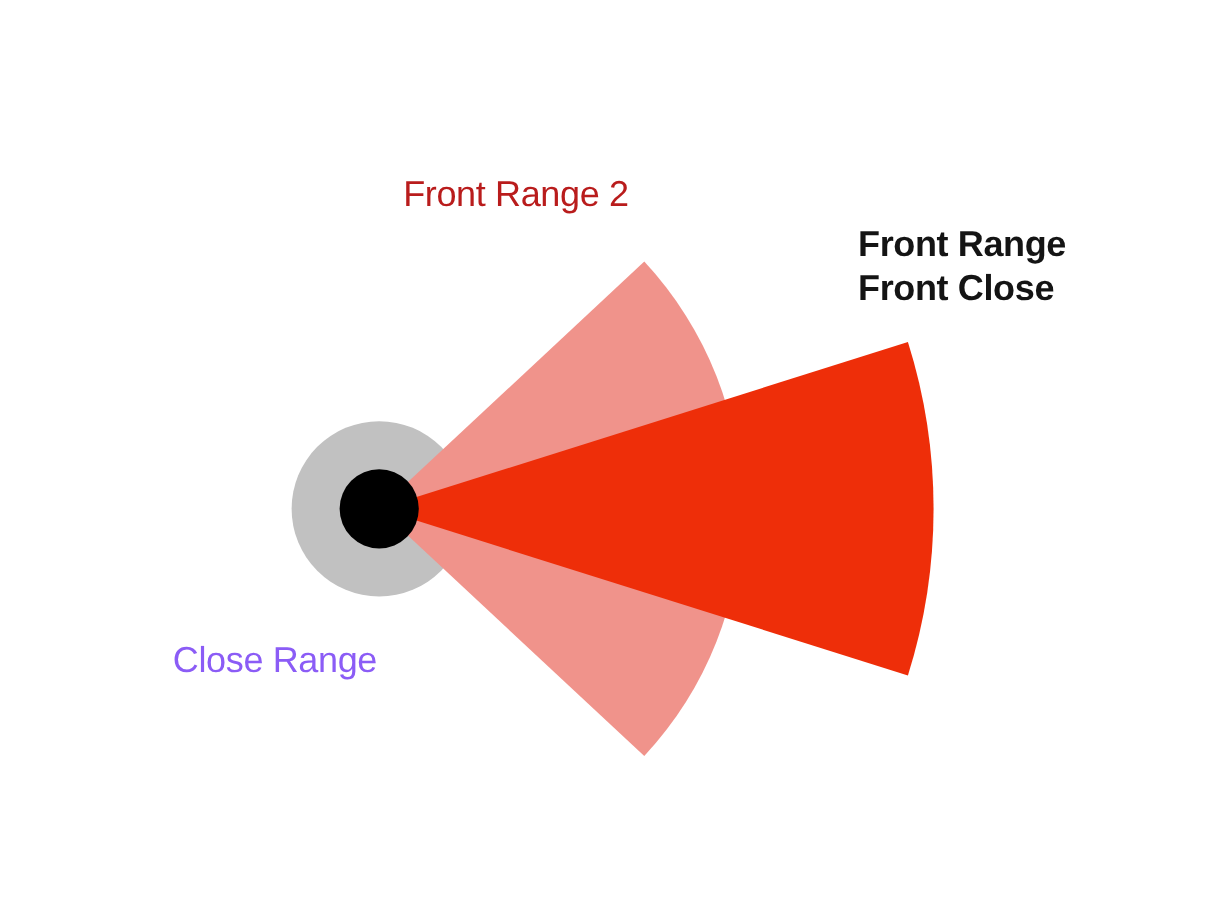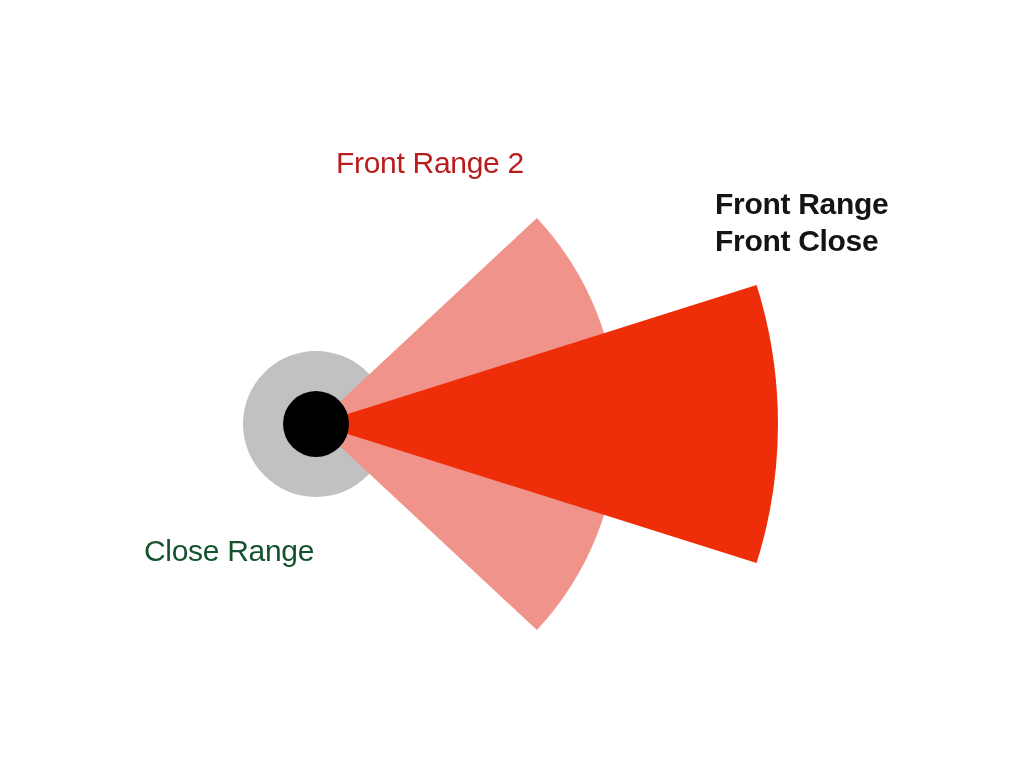--- a/index.html
+++ b/index.html
@@ -47,17 +47,17 @@
 
   <div class="label label-front2" style="color: #b91c1c;">
     <div>Front Range 2</div>
   </div>
 
   <div class="label label-front" style="color: rgb(20, 20, 20);">
     <div>Front Range</div>
     <div>Front Close</div>
   </div>
 
-  <div class="label label-close" style="color: #14532d;">
+  <div class="label label-close" style="color: #8b5cf6;">
     <span>Close Range</span>
   </div>
 
 </div>
 
 </body></html>

